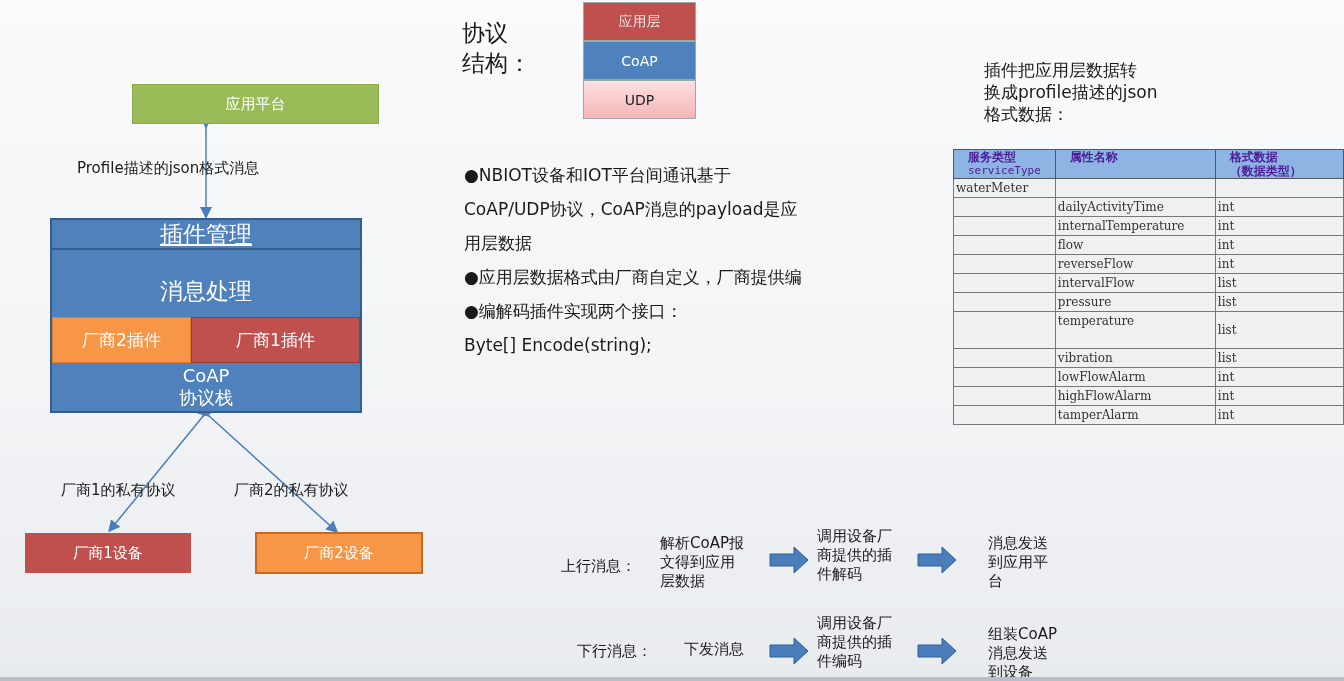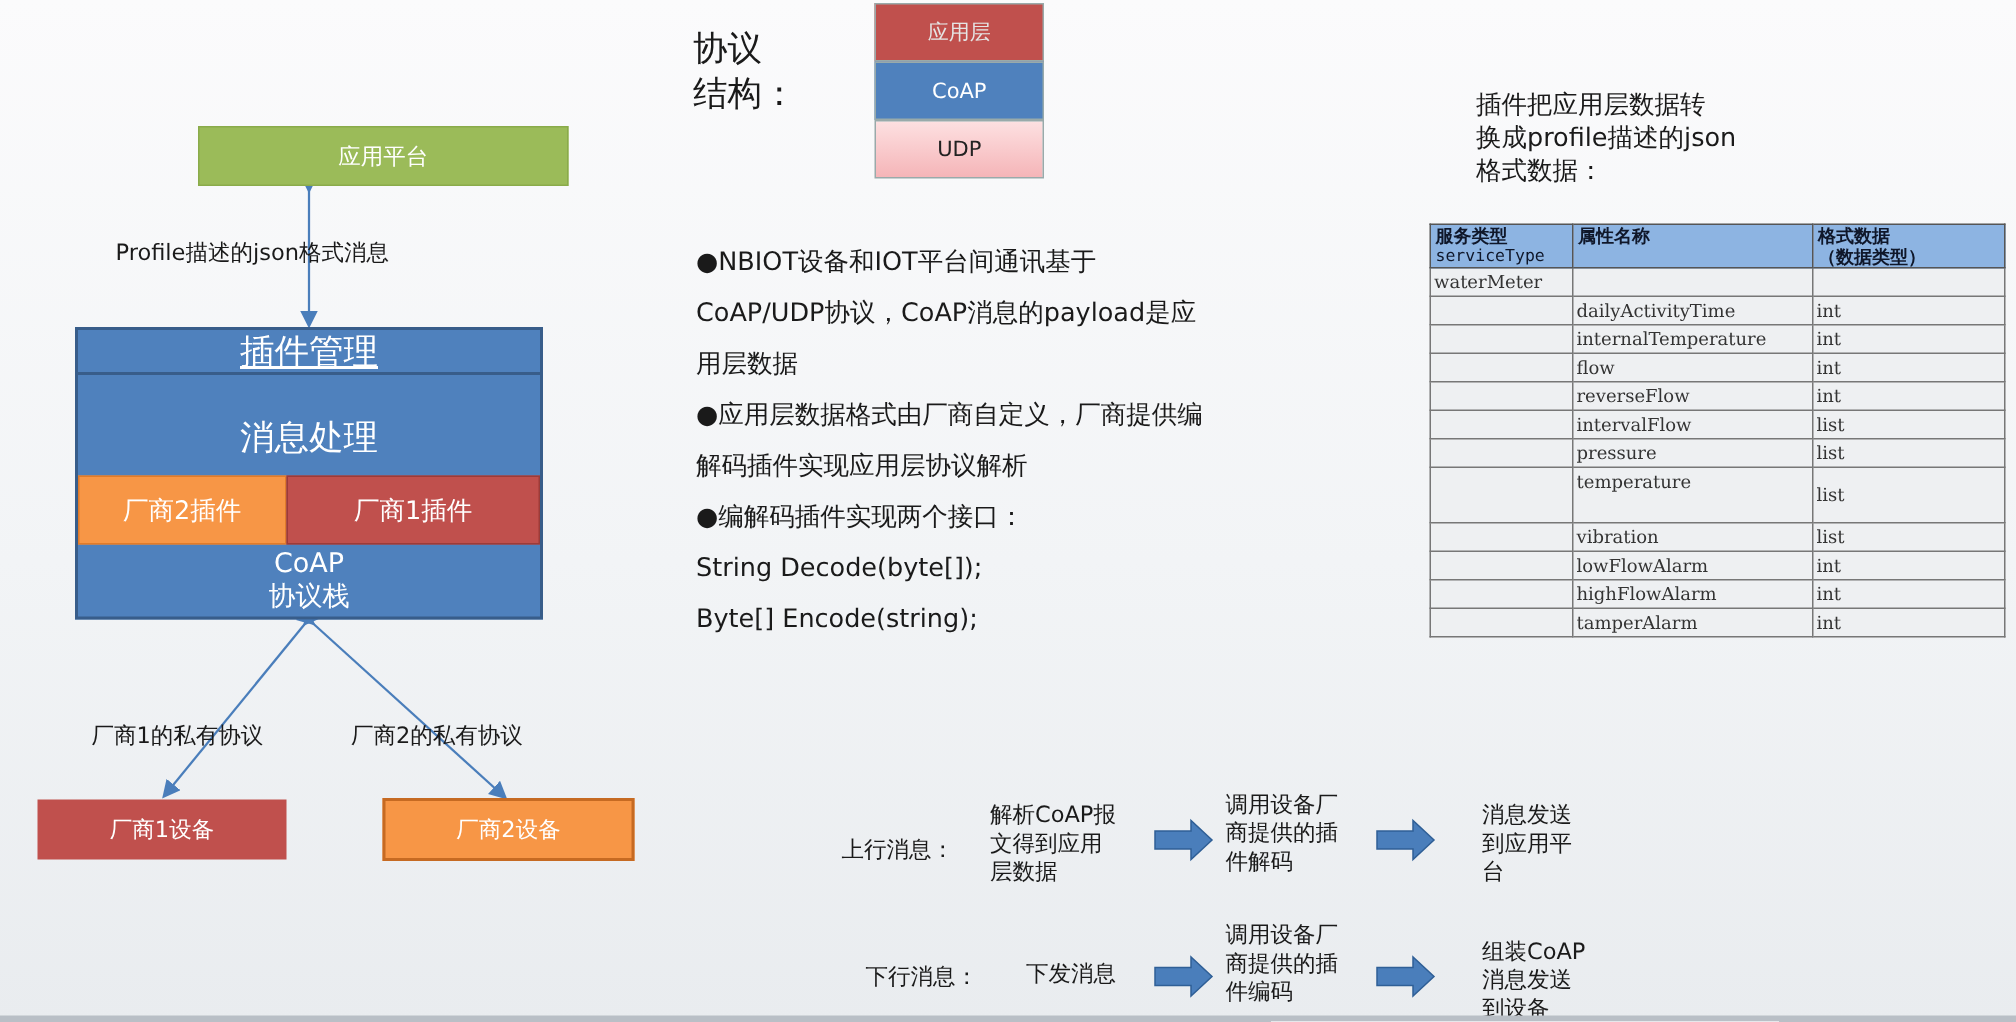--- a/index.html
+++ b/index.html
@@ -17,21 +17,21 @@
   .stack { position:absolute; left:50px; top:218px; width:312px; height:195px; border:2px solid #385d8a; box-sizing:border-box; background:#4f81bd; }
   .stack .row { position:absolute; left:0; width:100%; display:flex; align-items:center; justify-content:center; color:#fff; box-sizing:border-box; }
   .label { position:absolute; font-size:15px; white-space:nowrap; }
   .proto-title { position:absolute; left:462px; top:18px; font-size:23px; line-height:30px; }
   .proto-stack { position:absolute; left:583px; top:2px; width:113px; }
   .proto-stack div { height:39px; display:flex; align-items:center; justify-content:center; font-size:14px; border:1px solid #9aa; box-sizing:border-box; }
   .bullets { position:absolute; left:464px; top:158px; width:420px; font-size:17px; line-height:34px; }
   .bullets div { white-space:nowrap; }
   .conv-title { position:absolute; left:984px; top:59px; font-size:17px; line-height:22px; }
   table.profile { position:absolute; left:953px; top:149px; border-collapse:collapse; font-family:"DejaVu Serif","Liberation Serif",serif; font-size:12px; color:#333; background:#eef0f2; }
-  table.profile th { background:#8db4e2; color:#0f172a; text-align:left; vertical-align:top; font-weight:bold; font-size:12px; padding:0 3px; border:1px solid #555; line-height:14px; }
+  table.profile th { background:#8db4e2; color:#4c1d95; text-align:left; vertical-align:top; font-weight:bold; font-size:12px; padding:0 14px; border:1px solid #555; line-height:14px; }
   table.profile td { border:1px solid #777; padding:0 2px; height:18px; line-height:18px; }
   .mono-small { font-family:"DejaVu Sans Mono","Liberation Mono",monospace; font-size:11px; font-weight:normal; }
   .flow-text { position:absolute; font-size:15px; line-height:19px; }
   svg { position:absolute; left:0; top:0; overflow:visible; }
 </style>
 </head>
 <body>
 
 <svg width="1344" height="681">
   <defs>
@@ -86,23 +86,21 @@
   <div style="background:#c0504d;color:#e5e5e5;">应用层</div>
   <div style="background:#4f81bd;color:#fff;">CoAP</div>
   <div style="background:linear-gradient(#fde0e1,#f5b5b8);color:#222;">UDP</div>
 </div>
 
 <div class="bullets">
   <div>●NBIOT设备和IOT平台间通讯基于</div>
   <div>CoAP/UDP协议，CoAP消息的payload是应</div>
   <div>用层数据</div>
   <div>●应用层数据格式由厂商自定义，厂商提供编</div>
-  <div>解码插件实现应用层协议解析</div>
   <div>●编解码插件实现两个接口：</div>
-  <div>String Decode(byte[]);</div>
   <div>Byte[] Encode(string);</div>
 </div>
 
 <div class="conv-title">
   <div>插件把应用层数据转</div>
   <div>换成profile描述的json</div>
   <div>格式数据：</div>
 </div>
 
 <table class="profile">

